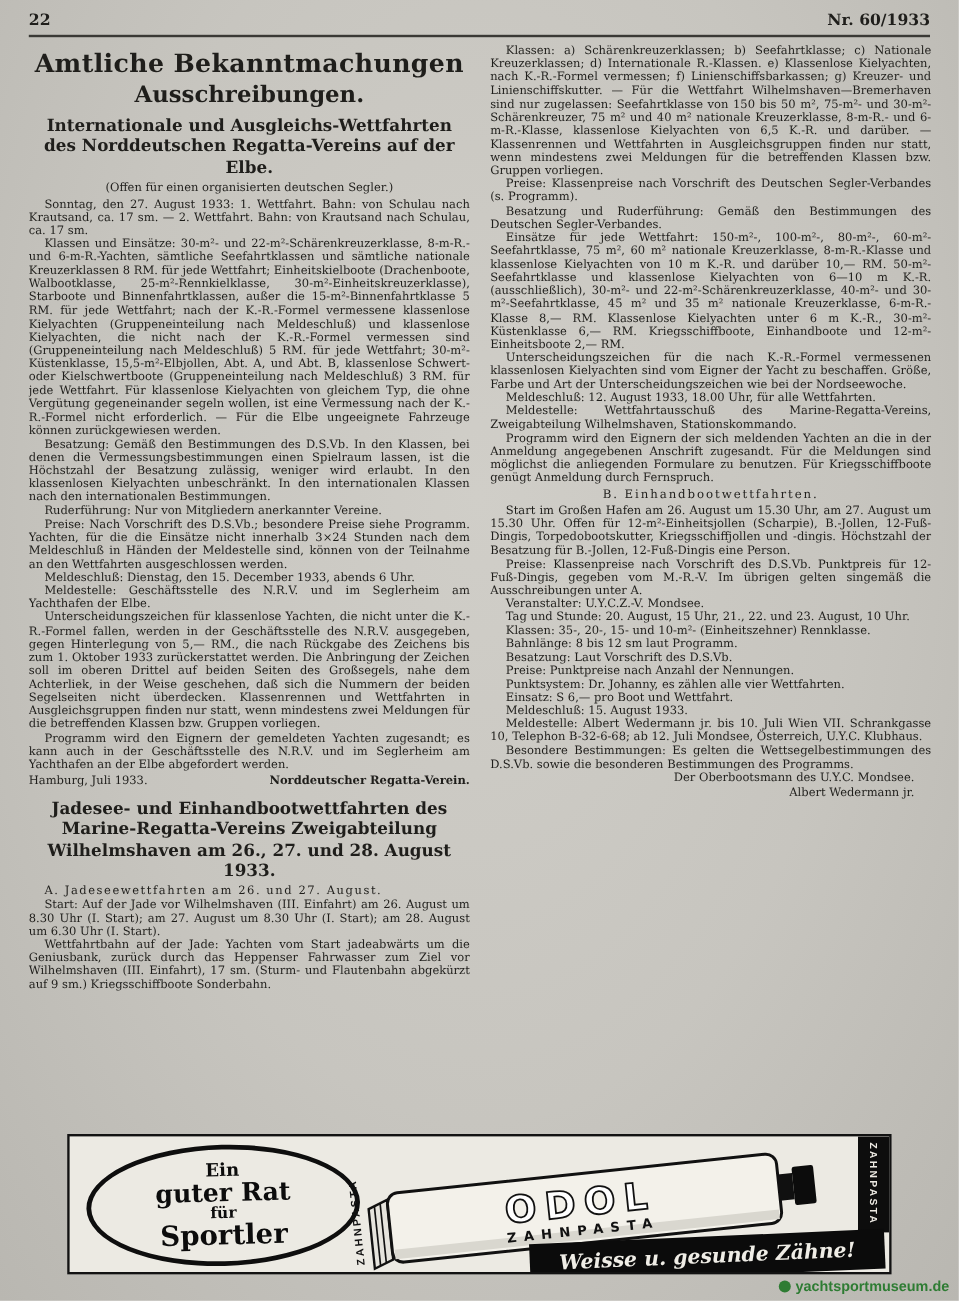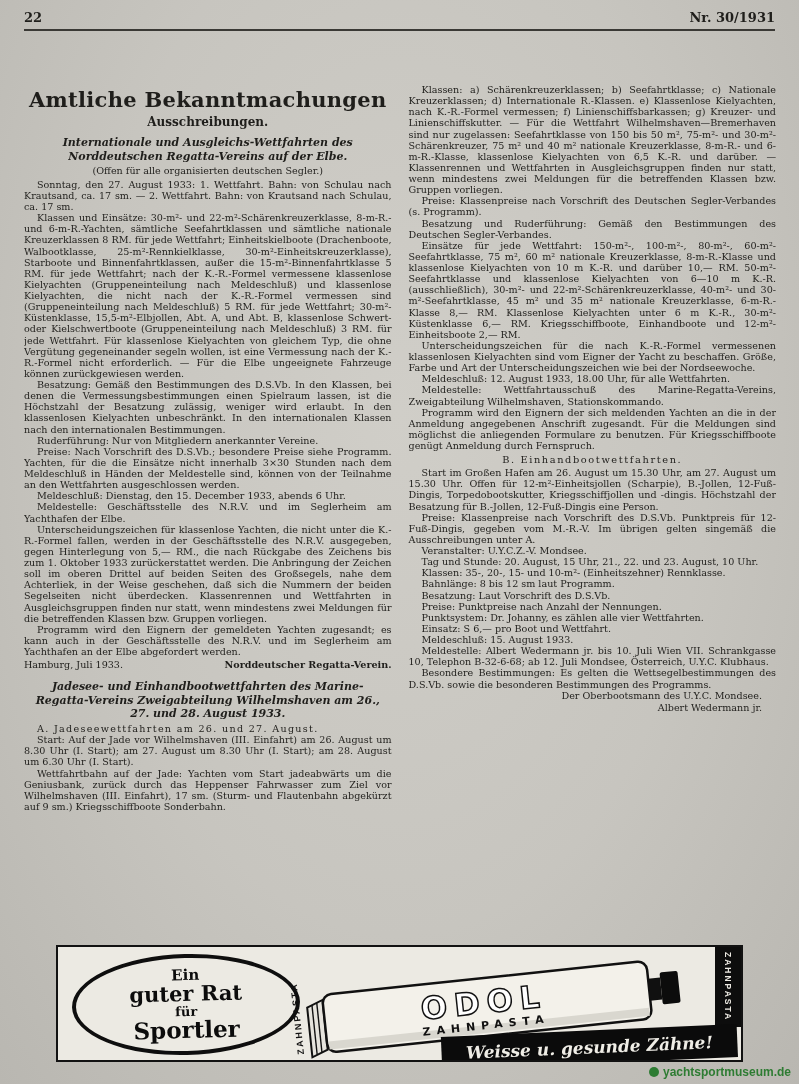--- a/index.html
+++ b/index.html
@@ -6,26 +6,26 @@
   body { width: 799px; height: 1084px; font-family: "DejaVu Serif", serif; color: #1f1e1b; }
   .page {
     position: relative; width: 799px; height: 1084px; overflow: hidden;
     background: radial-gradient(ellipse at 50% 38%, #d0cec8 0%, #c7c5bf 55%, #b9b7b1 100%);
   }
   .header { position: absolute; top: 10px; left: 24px; right: 24px;
     display: flex; justify-content: space-between; font-weight: bold; font-size: 13px; }
   .header-rule { position: absolute; top: 29px; left: 24px; right: 24px; height: 2px; background: #3a3935; }
 
   .columns { position: absolute; top: 37px; left: 24px; width: 752px; height: 902px;
-    display: flex; gap: 17px; overflow: hidden; margin-top: 47px; }
+    display: flex; gap: 17px; overflow: hidden; }
   .col { flex: 1; min-width: 0; }
 
   .main-title { font-size: 21px; font-weight: bold; text-align: center; margin: 3px 0 3px; letter-spacing: 0.3px; }
-  .main-subtitle { font-size: 12px; font-weight: bold; text-align: center; margin: 0 0 7px; }
-  .sec-head { font-size: 11px; font-weight: bold; text-align: center; line-height: 1.24; margin: 4px 6px 2px; font-style: italic; }
+  .main-subtitle { font-size: 19px; font-weight: bold; text-align: center; margin: 0 0 7px; }
+  .sec-head { font-size: 14px; font-weight: bold; text-align: center; line-height: 1.24; margin: 4px 6px 2px; }
   .gap-top { margin-top: 10px; }
 
   p.body { font-size: 9.6px; line-height: 1.16; text-align: justify; text-indent: 13px; margin: 0; }
   p.centered { text-align: center; text-indent: 0; font-size: 9.6px; line-height: 1.2; margin: 1px 0 2px; }
   p.spread { letter-spacing: 1.3px; }
   .sigline { display: flex; justify-content: space-between; align-items: baseline; font-size: 9.6px; margin: 2px 0 0; }
   .sigline .sig { font-weight: bold; }
   .sig-right { text-align: right; font-size: 9.6px; line-height: 1.25; padding-right: 14px; margin: 0; }
   .b-head { font-size: 9.8px; text-align: center; letter-spacing: 1.6px; margin: 3px 0 2px; }
 
@@ -51,37 +51,37 @@
     color: #2e7c33; font-family: "Liberation Sans", sans-serif; font-size: 12px; font-weight: bold; }
   .site-dot { width: 10px; height: 10px; border-radius: 50%; background: #2e7c33; }
 </style>
 </head>
 <body>
 
 <div class="page">
 
   <div class="header">
     <span>22</span>
-    <span>Nr. 30/1931</span>
+    <span>Nr. 60/1933</span>
   </div>
   <div class="header-rule"></div>
 
   <div class="columns">
 
     <div class="col">
       <h1 class="main-title">Amtliche Bekanntmachungen</h1>
       <h2 class="main-subtitle">Ausschreibungen.</h2>
 
       <h3 class="sec-head">Internationale und Ausgleichs-Wettfahrten des Norddeutschen Regatta-Vereins auf der Elbe.</h3>
-      <p class="centered">(Offen für alle organisierten deutschen Segler.)</p>
+      <p class="centered">(Offen für einen organisierten deutschen Segler.)</p>
       <p class="body">Sonntag, den 27. August 1933: 1. Wettfahrt. Bahn: von Schulau nach Krautsand, ca. 17 sm. — 2. Wettfahrt. Bahn: von Krautsand nach Schulau, ca. 17 sm.</p>
       <p class="body">Klassen und Einsätze: 30-m²- und 22-m²-Schärenkreuzerklasse, 8-m-R.- und 6-m-R.-Yachten, sämtliche Seefahrtklassen und sämtliche nationale Kreuzerklassen 8 RM. für jede Wettfahrt; Einheitskielboote (Drachenboote, Walbootklasse, 25-m²-Rennkielklasse, 30-m²-Einheitskreuzerklasse), Starboote und Binnenfahrtklassen, außer die 15-m²-Binnenfahrtklasse 5 RM. für jede Wettfahrt; nach der K.-R.-Formel vermessene klassenlose Kielyachten (Gruppeneinteilung nach Meldeschluß) und klassenlose Kielyachten, die nicht nach der K.-R.-Formel vermessen sind (Gruppeneinteilung nach Meldeschluß) 5 RM. für jede Wettfahrt; 30-m²-Küstenklasse, 15,5-m²-Elbjollen, Abt. A, und Abt. B, klassenlose Schwert- oder Kielschwertboote (Gruppeneinteilung nach Meldeschluß) 3 RM. für jede Wettfahrt. Für klassenlose Kielyachten von gleichem Typ, die ohne Vergütung gegeneinander segeln wollen, ist eine Vermessung nach der K.-R.-Formel nicht erforderlich. — Für die Elbe ungeeignete Fahrzeuge können zurückgewiesen werden.</p>
       <p class="body">Besatzung: Gemäß den Bestimmungen des D.S.Vb. In den Klassen, bei denen die Vermessungsbestimmungen einen Spielraum lassen, ist die Höchstzahl der Besatzung zulässig, weniger wird erlaubt. In den klassenlosen Kielyachten unbeschränkt. In den internationalen Klassen nach den internationalen Bestimmungen.</p>
       <p class="body">Ruderführung: Nur von Mitgliedern anerkannter Vereine.</p>
-      <p class="body">Preise: Nach Vorschrift des D.S.Vb.; besondere Preise siehe Programm. Yachten, für die die Einsätze nicht innerhalb 3×30 Stunden nach dem Meldeschluß in Händen der Meldestelle sind, können von der Teilnahme an den Wettfahrten ausgeschlossen werden.</p>
+      <p class="body">Preise: Nach Vorschrift des D.S.Vb.; besondere Preise siehe Programm. Yachten, für die die Einsätze nicht innerhalb 3×24 Stunden nach dem Meldeschluß in Händen der Meldestelle sind, können von der Teilnahme an den Wettfahrten ausgeschlossen werden.</p>
       <p class="body">Meldeschluß: Dienstag, den 15. December 1933, abends 6 Uhr.</p>
       <p class="body">Meldestelle: Geschäftsstelle des N.R.V. und im Seglerheim am Yachthafen der Elbe.</p>
       <p class="body">Unterscheidungszeichen für klassenlose Yachten, die nicht unter die K.-R.-Formel fallen, werden in der Geschäftsstelle des N.R.V. ausgegeben, gegen Hinterlegung von 5,— RM., die nach Rückgabe des Zeichens bis zum 1. Oktober 1933 zurückerstattet werden. Die Anbringung der Zeichen soll im oberen Drittel auf beiden Seiten des Großsegels, nahe dem Achterliek, in der Weise geschehen, daß sich die Nummern der beiden Segelseiten nicht überdecken. Klassenrennen und Wettfahrten in Ausgleichsgruppen finden nur statt, wenn mindestens zwei Meldungen für die betreffenden Klassen bzw. Gruppen vorliegen.</p>
       <p class="body">Programm wird den Eignern der gemeldeten Yachten zugesandt; es kann auch in der Geschäftsstelle des N.R.V. und im Seglerheim am Yachthafen an der Elbe abgefordert werden.</p>
       <div class="sigline">
         <span>Hamburg, Juli 1933.</span>
         <span class="sig">Norddeutscher Regatta-Verein.</span>
       </div>
 
       <h3 class="sec-head gap-top">Jadesee- und Einhandbootwettfahrten des Marine-Regatta-Vereins Zweigabteilung Wilhelmshaven am 26., 27. und 28. August 1933.</h3>

